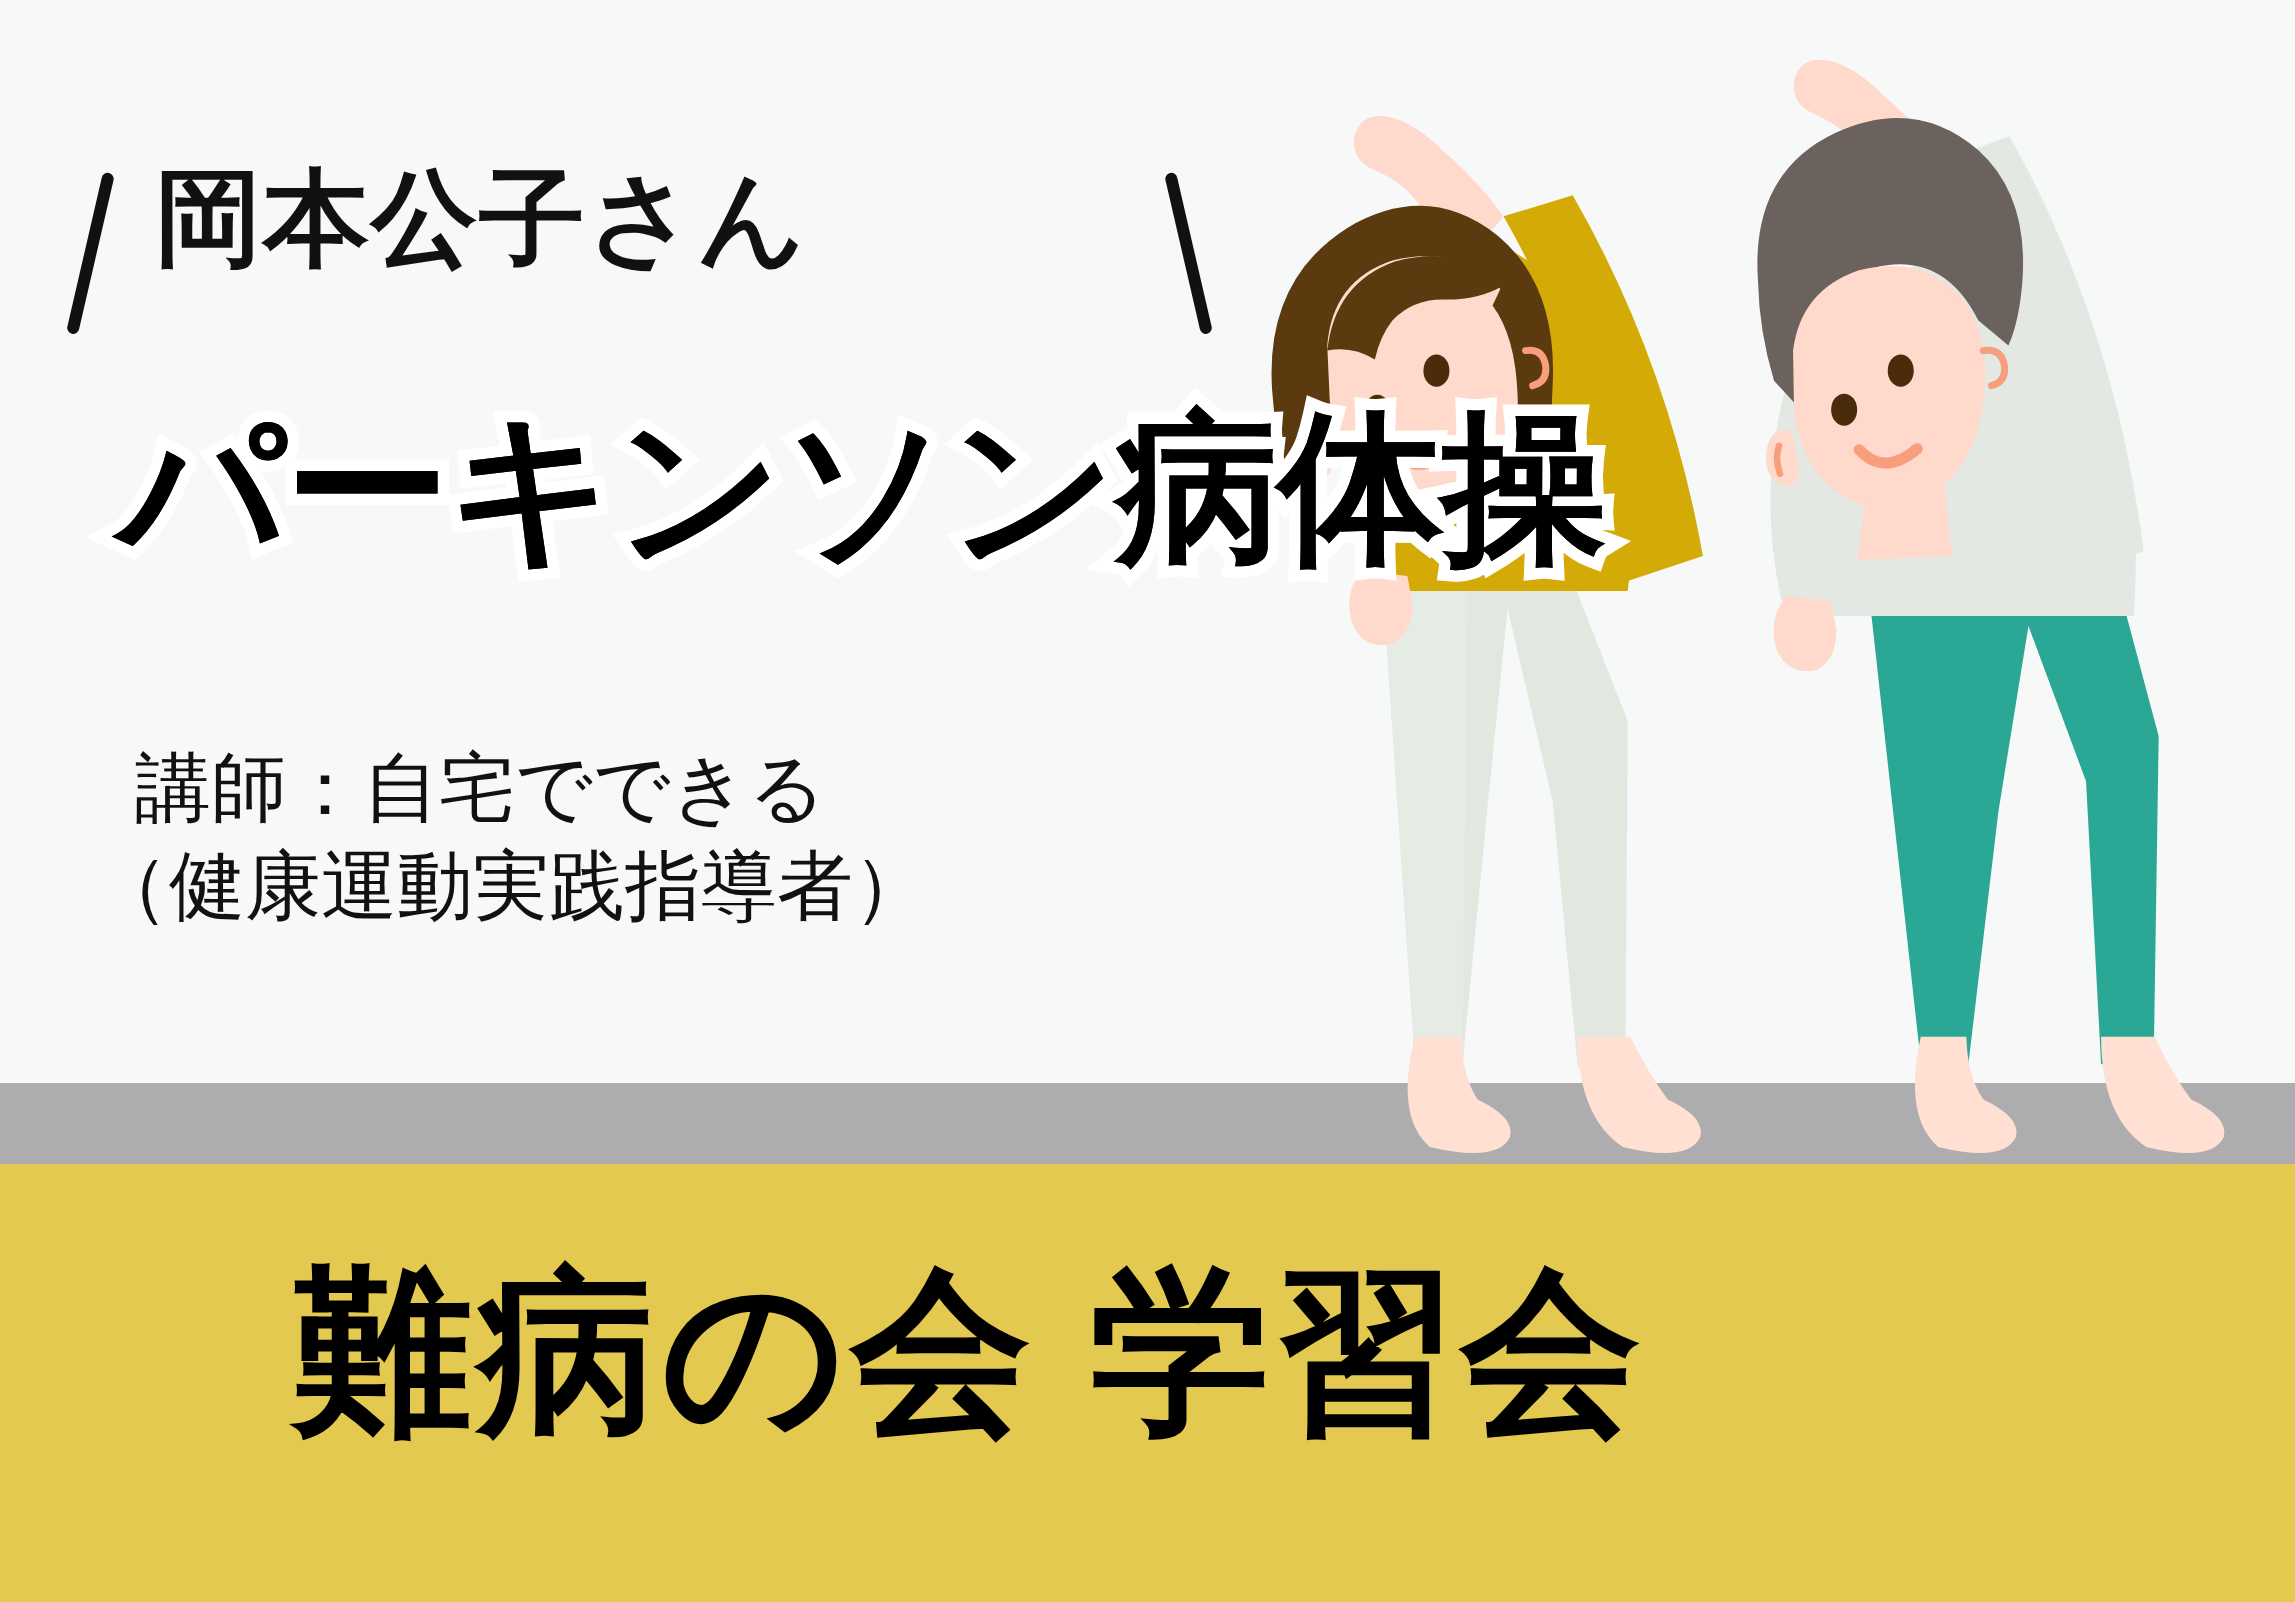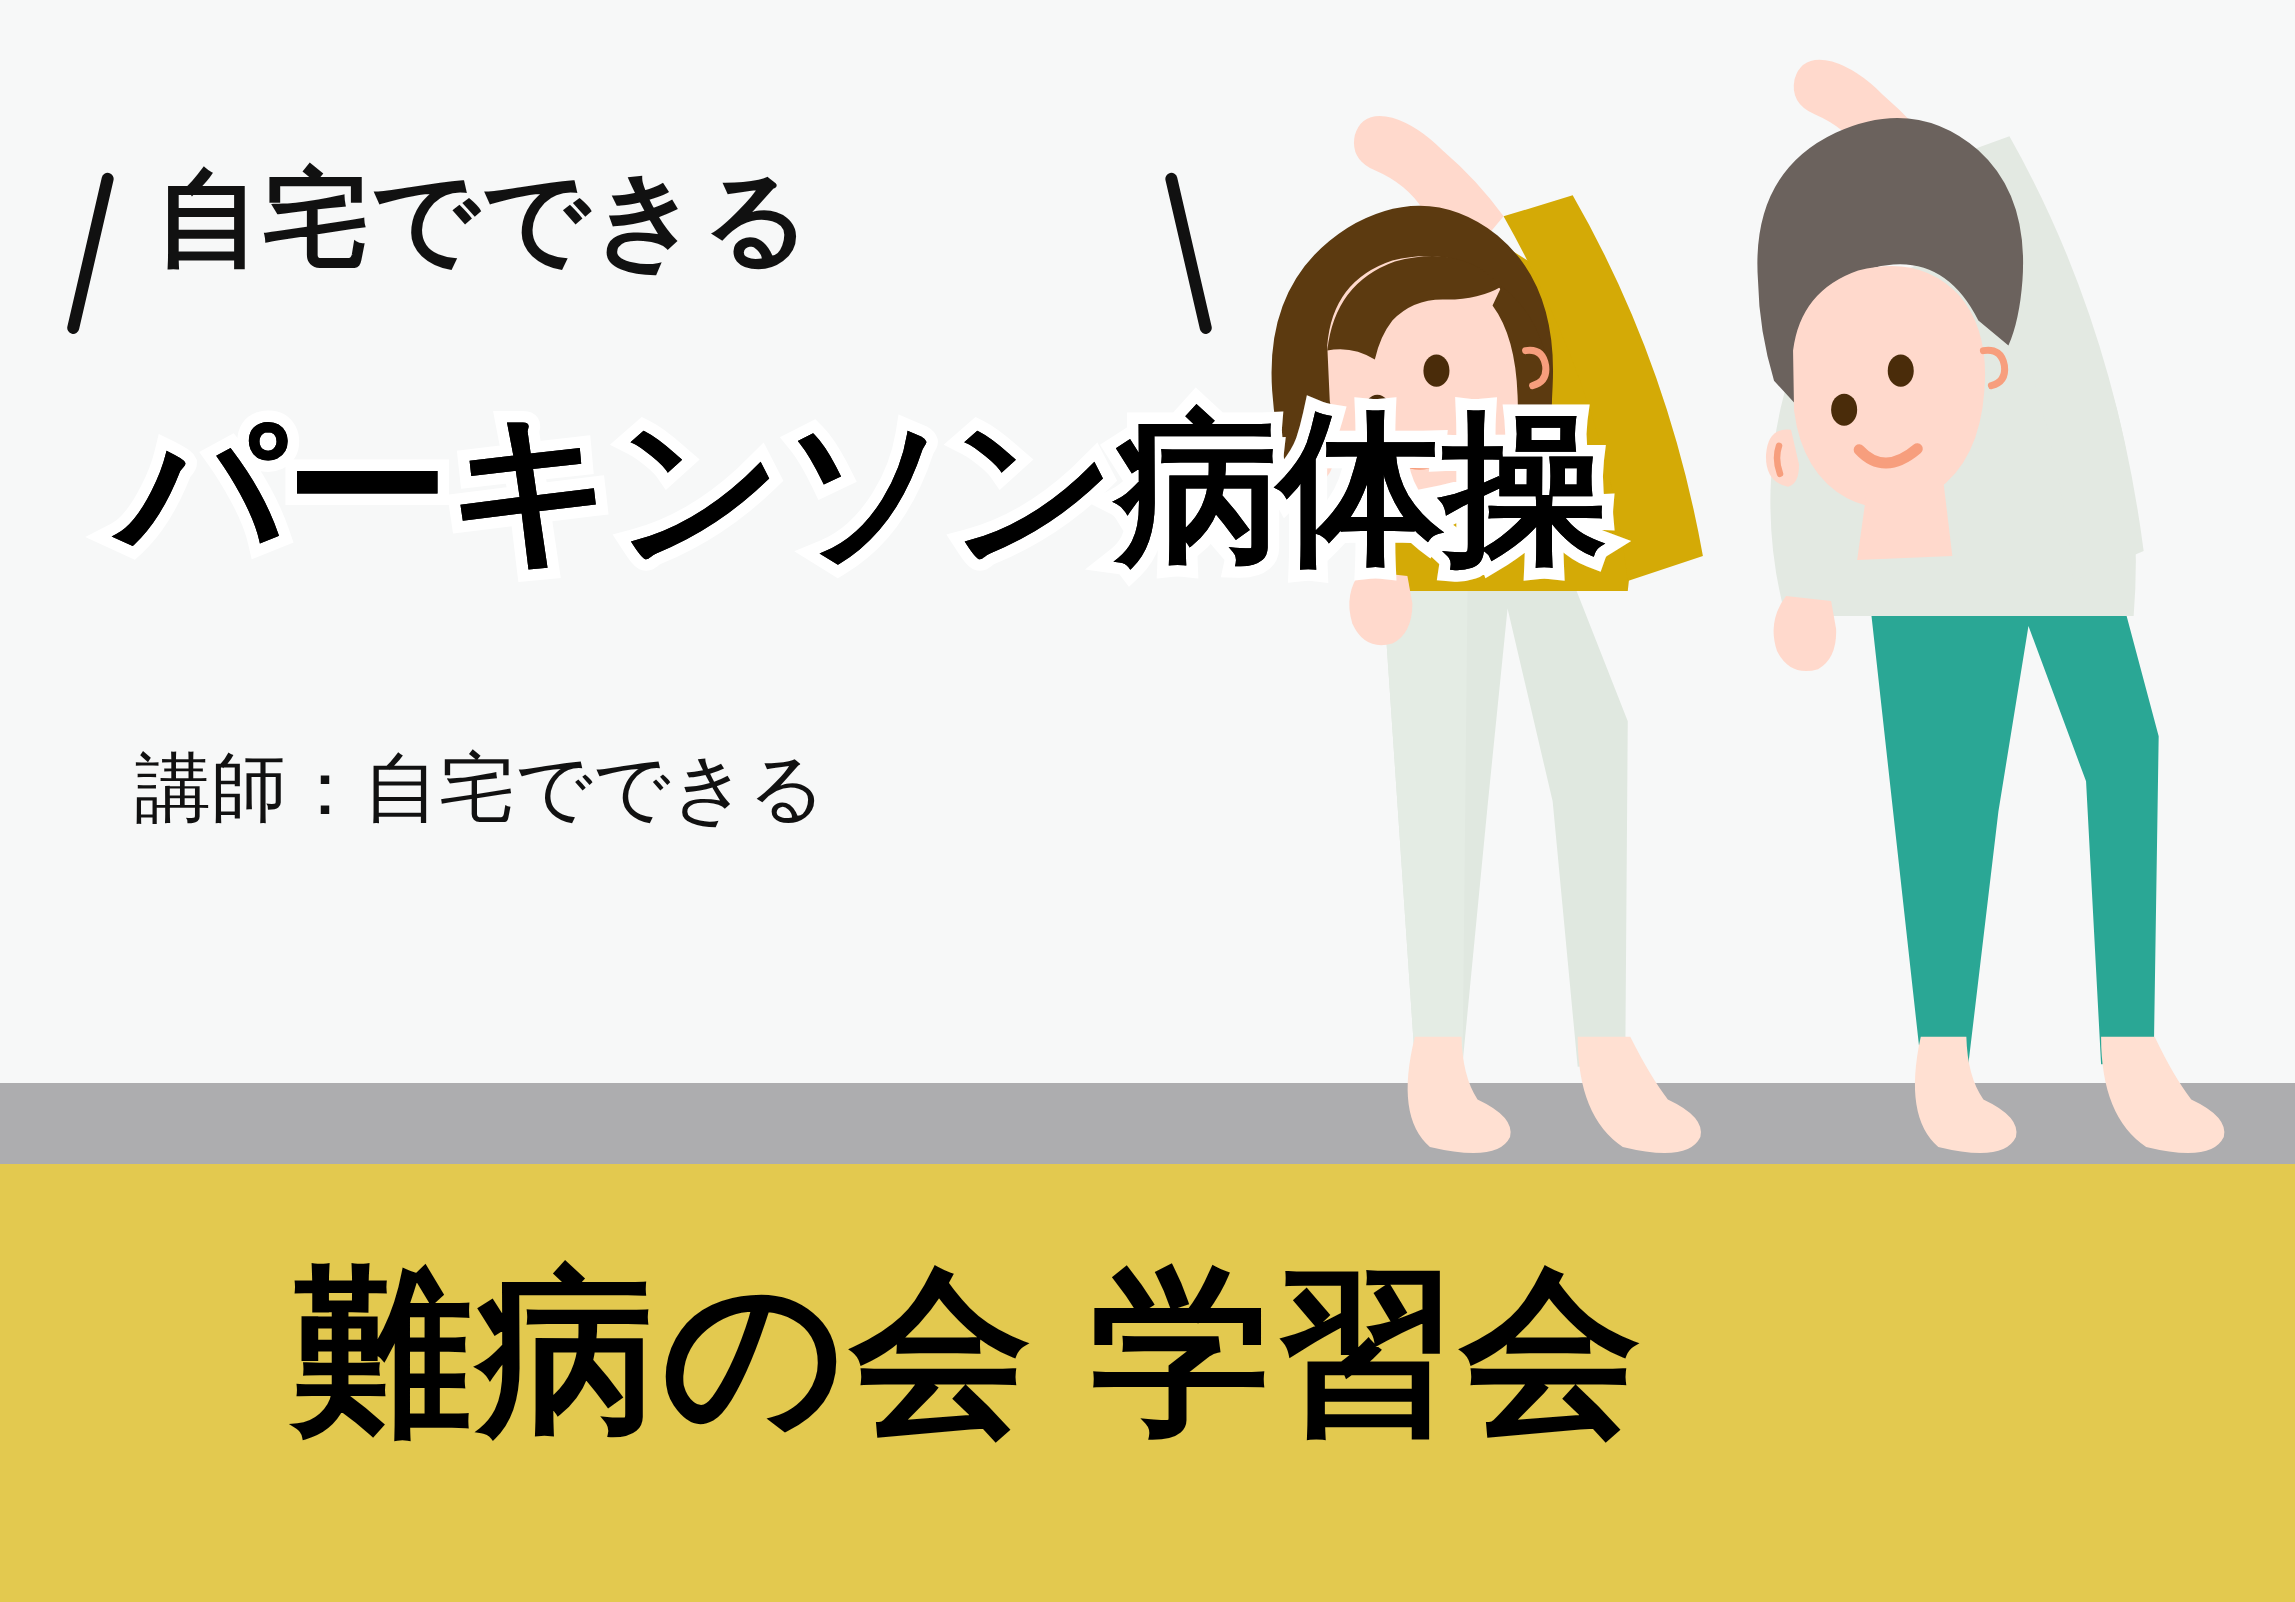--- a/index.html
+++ b/index.html
@@ -171,25 +171,26 @@
         <ellipse cx="1232" cy="818" rx="26" ry="32" fill="#4a2c0a"></ellipse>
 
         <path d="M1262 898 Q1312 952 1378 896" stroke="#f79e7d" stroke-width="22" fill="none" stroke-linecap="round"></path>
       </g>
     </svg>
   </div>
 
   <div class="txt-layer">
 
     <span class="slash slash-l"></span>
-    <div class="eyecatch">自宅でできる</div>
+    <div class="eyecatch">岡本公子さん</div>
     <span class="slash slash-r"></span>
 
     <div class="maintitle">パーキンソン病体操</div>
     <div class="maintitle-ink">パーキンソン病体操</div>
 
     <div class="lecturer">講師：自宅でできる</div>
+    <div class="lecturer2">（健康運動実践指導者）</div>
 
     <div class="banner">難病の会 学習会</div>
   </div>
 
 </div>
 
 
 </body></html>

